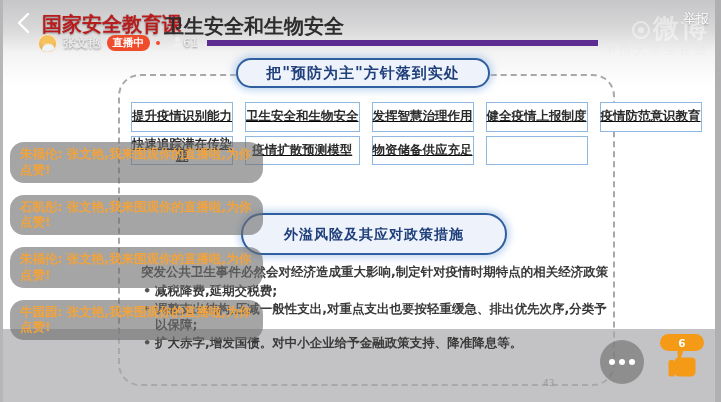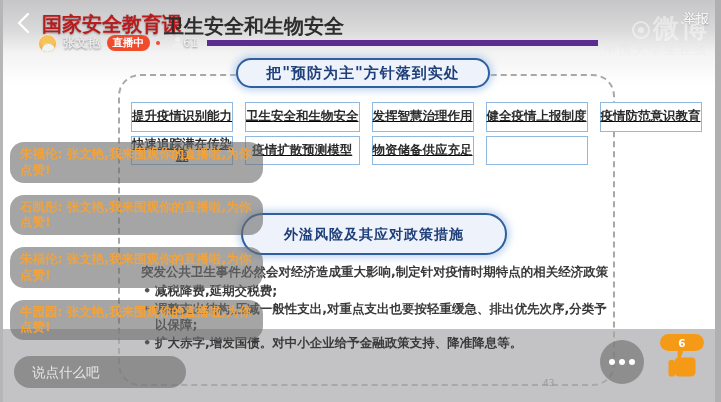--- a/index.html
+++ b/index.html
@@ -392,21 +392,20 @@
     <div class="chat-bubble">
       <span class="nick">朱福伦:</span><span class="msg"> 张文艳,我来围观你的直播啦,为你点赞!</span>
     </div>
     <div class="chat-bubble">
       <span class="nick">牛园园:</span><span class="msg"> 张文艳,我来围观你的直播啦,为你点赞!</span>
     </div>
   </div>
 
   <div id="bottom-bar">
 
-    <input id="chat-input" type="text" placeholder="说点什么吧" style="">
 
     <div id="more-button">
       <span class="d"></span>
       <span class="d"></span>
       <span class="d"></span>
     </div>
 
     <div id="like-button">
       <div id="like-badge">6</div>
       <svg id="thumb-icon" viewBox="0 0 32 36">

